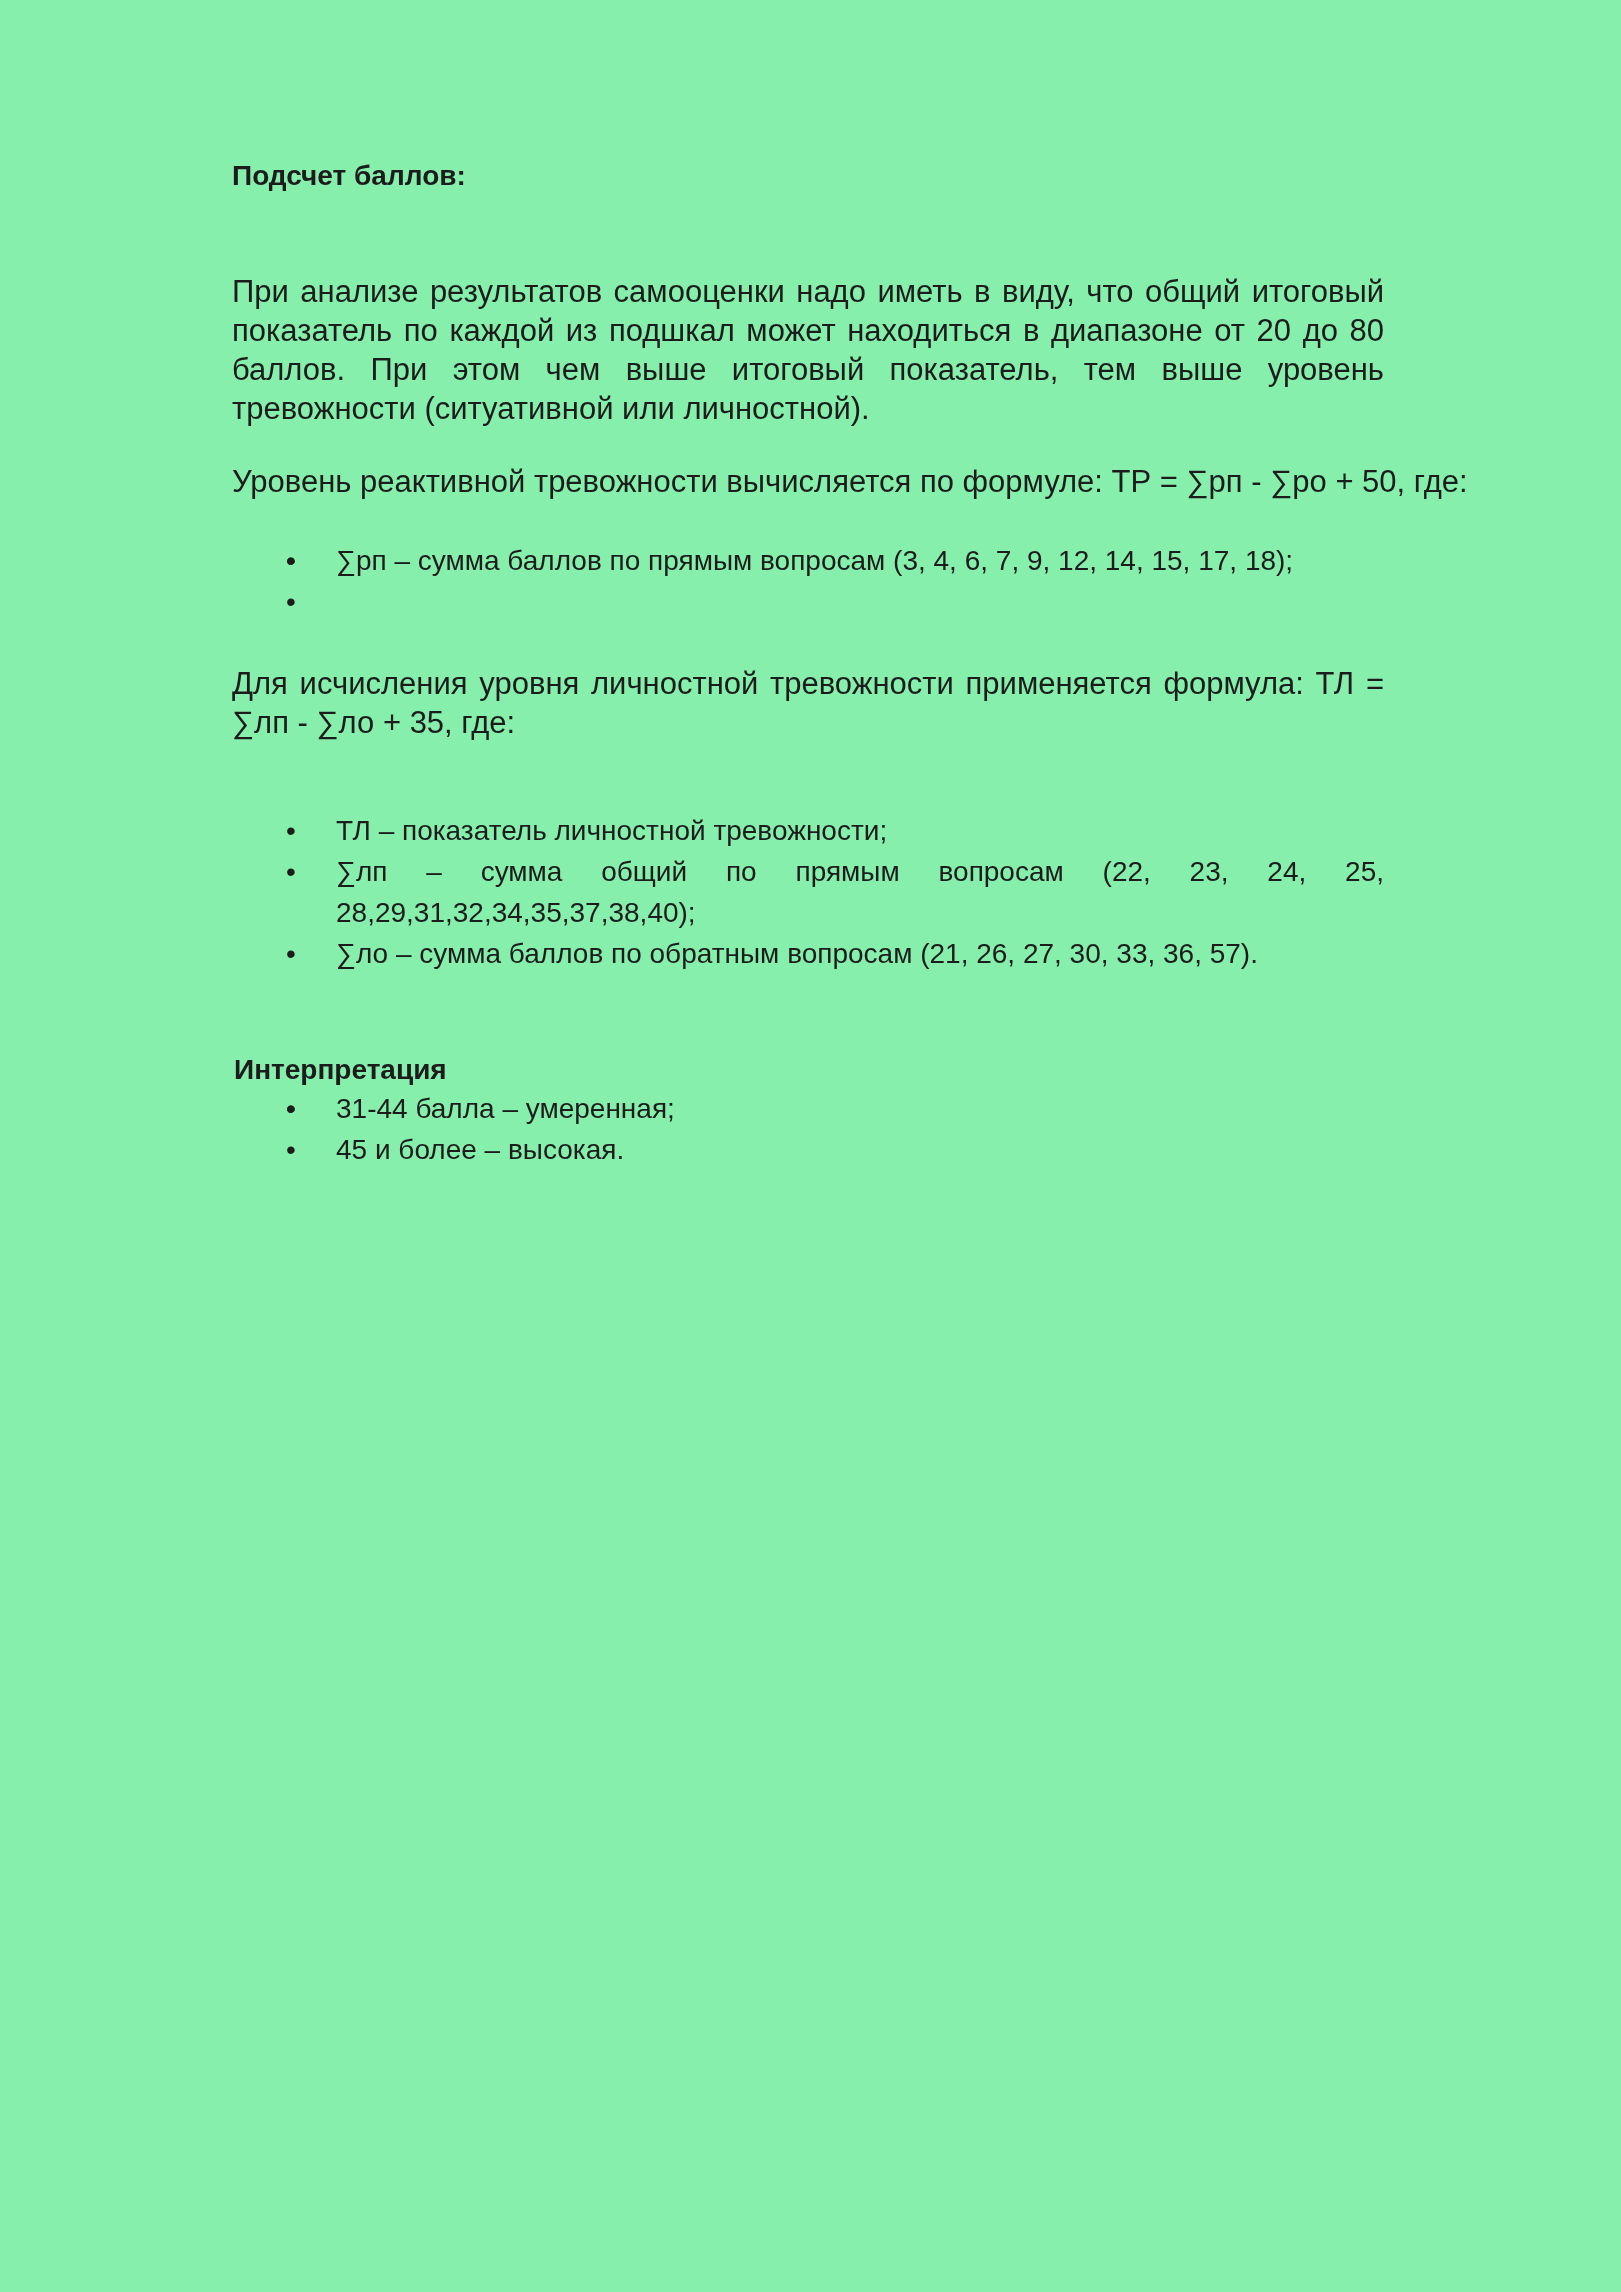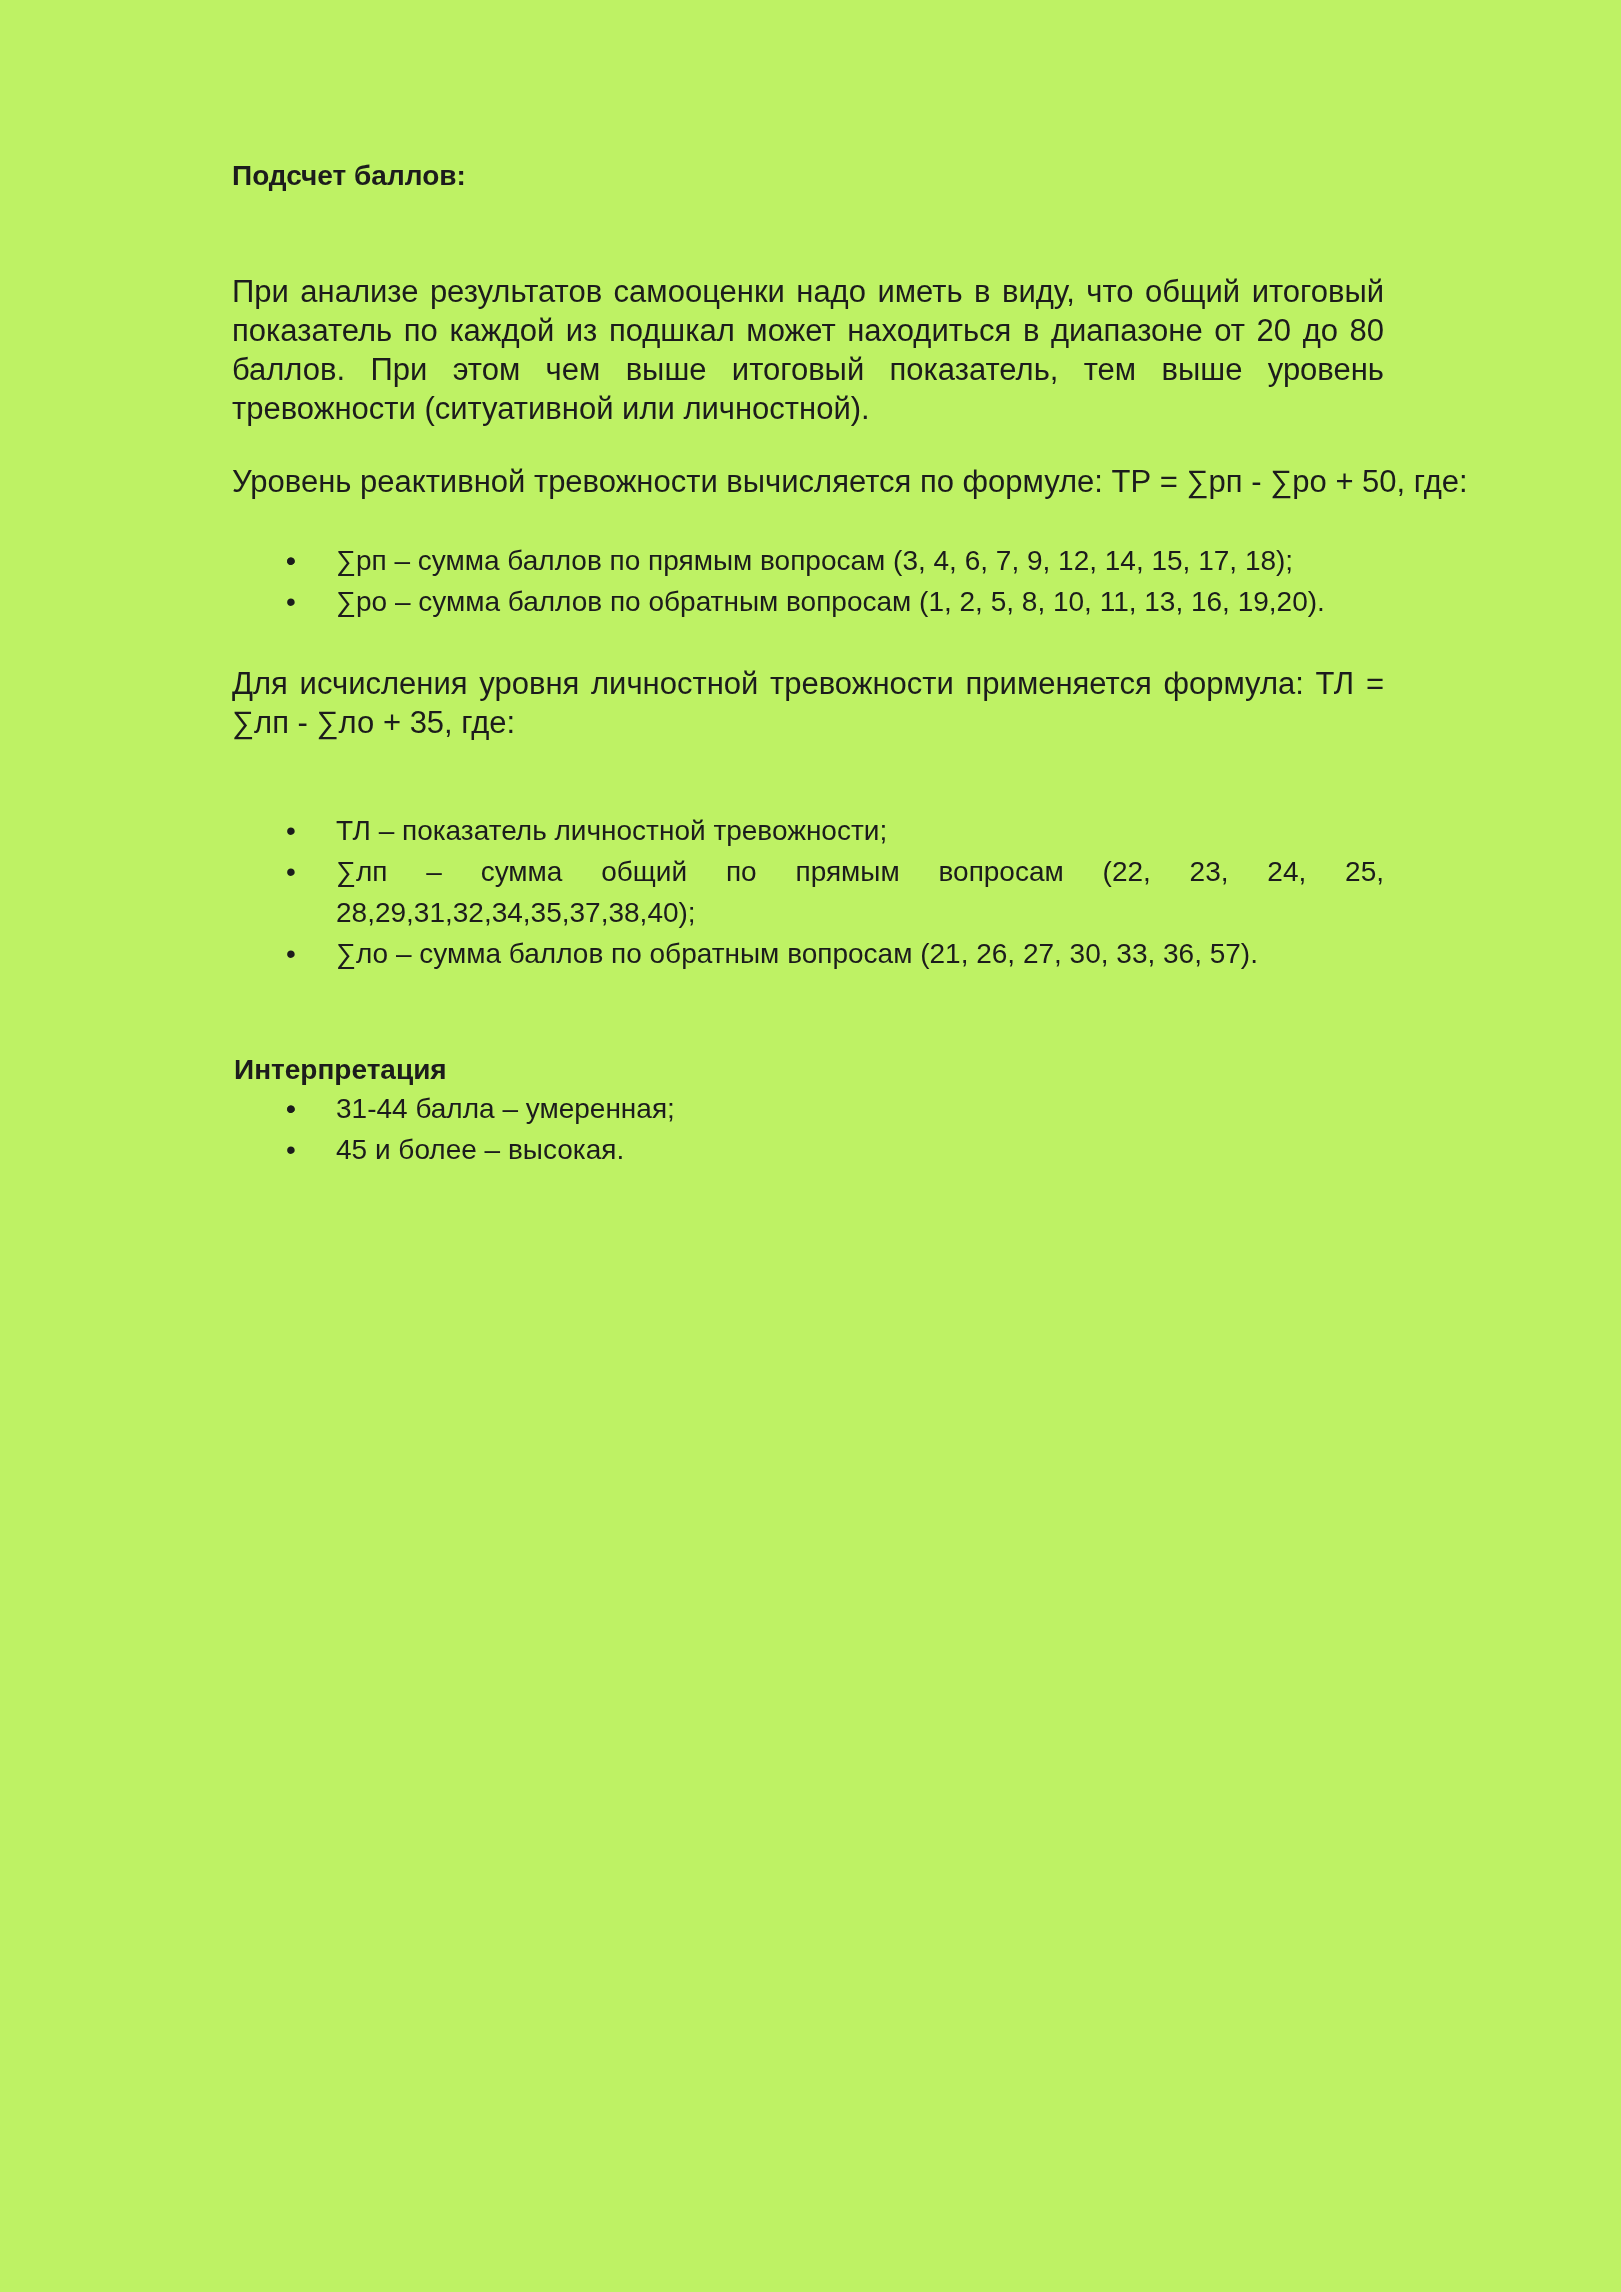--- a/index.html
+++ b/index.html
@@ -4,21 +4,21 @@
 <style>
   html, body {
     margin: 0;
     padding: 0;
     background: #ffffff;
   }
   .page {
     position: relative;
     width: 1621px;
     height: 2293px;
-    background: #bef264;
+    background: #86efac;
     color: #1c1c1c;
     font-family: "Liberation Sans", "DejaVu Sans", sans-serif;
     overflow: hidden;
   }
   .block {
     position: absolute;
     left: 232px;
     width: 1152px;
   }
   .doc-title {
@@ -84,21 +84,20 @@
   <ul class="block doc-list list-rt">
     <li>
       <span class="bullet">•</span>
     </li>
     <li>
       <span class="bullet">•</span>
       <span>∑рп – сумма баллов по прямым вопросам (3, 4, 6, 7, 9, 12, 14, 15, 17, 18);</span>
     </li>
     <li>
       <span class="bullet">•</span>
-      <span>∑ро – сумма баллов по обратным вопросам (1, 2, 5, 8, 10, 11, 13, 16, 19,20).</span>
     </li>
   </ul>
 
   <p class="block body-par p-formula-pt">Для исчисления уровня личностной тревожности применяется формула: ТЛ = ∑лп - ∑ло + 35, где:</p>
 
   <ul class="block doc-list justified list-pt">
     <li>
       <span class="bullet">•</span>
       <span>ТЛ – показатель личностной тревожности;</span>
     </li>

